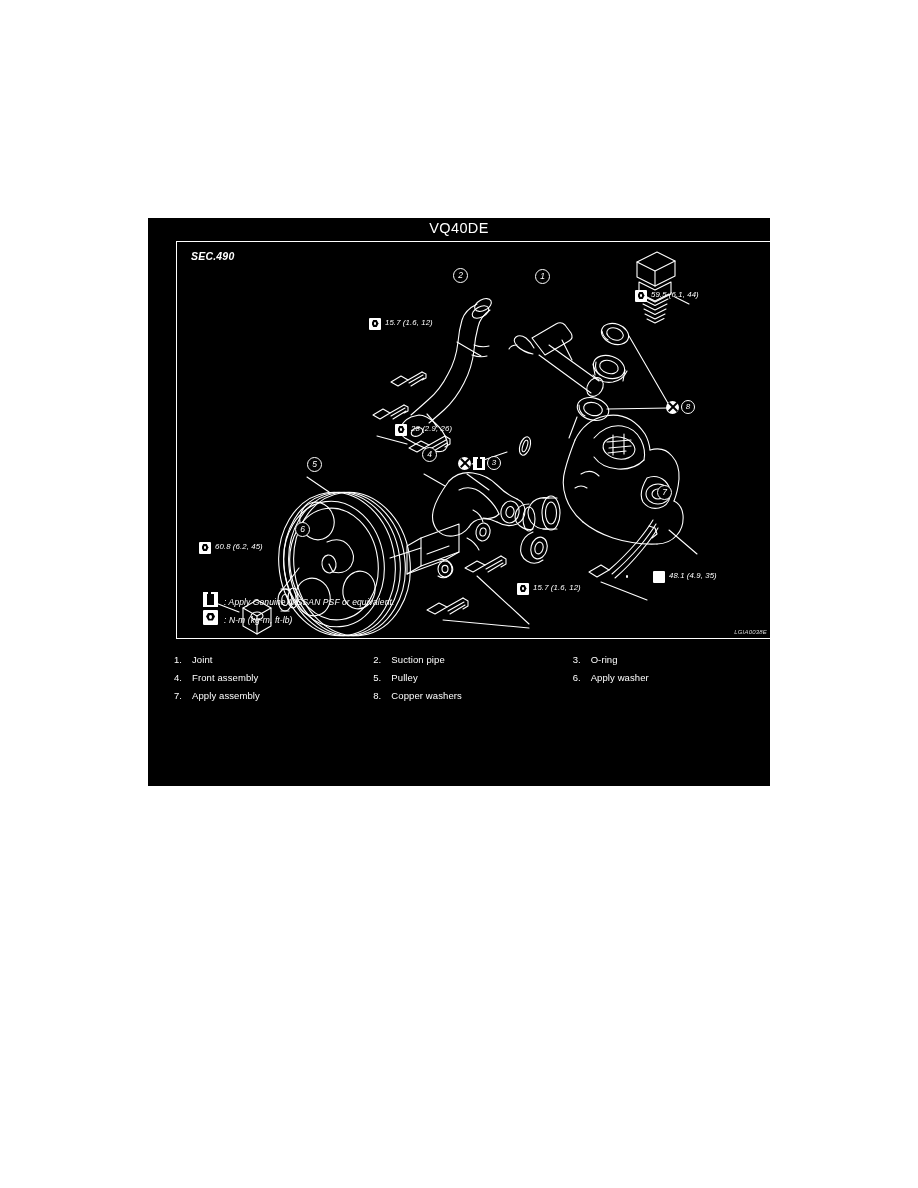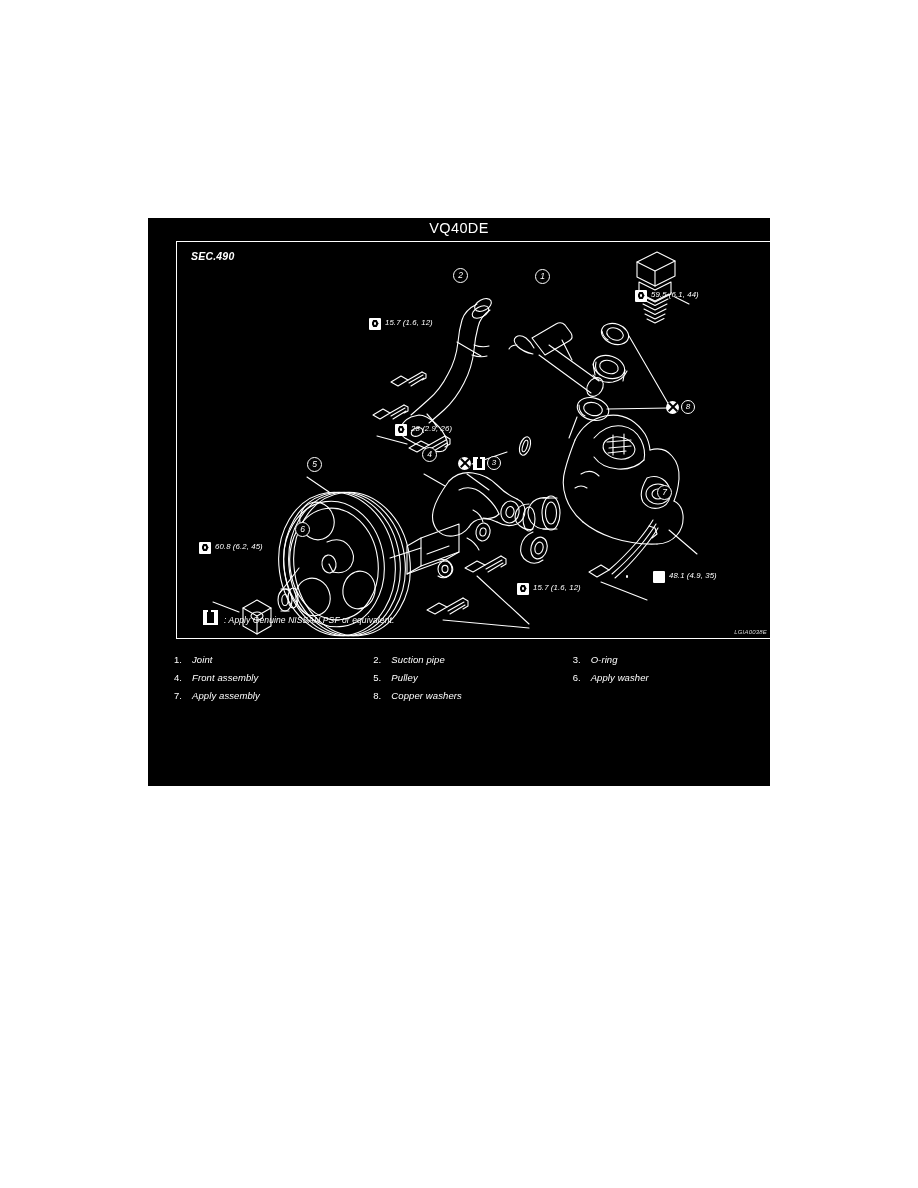--- a/index.html
+++ b/index.html
@@ -266,21 +266,20 @@
     width: 32px;
     font-size: 9.5px;
     color: #ffffff;
     padding-left: 14px;
     box-sizing: border-box;
   }
   .part-name {
     font-size: 9.5px;
     color: #ffffff;
     letter-spacing: 0.1px;
-    font-style: italic;
   }
 </style>
 </head>
 <body>
 
 <div id="figure-panel">
 
   <div id="figure-title">VQ40DE</div>
 
   <div id="illustration-box">
@@ -571,20 +570,27 @@
     </div>
 
     <div id="legend">
       <div class="legend-row">
         <span class="legend-sym sym-psf">
             <i class="spout"></i>
             <i class="bottle"></i>
           </span>
         <span class="legend-text">: Apply Genuine NISSAN PSF or equivalent.</span>
       </div>
+      <div class="legend-row">
+        <span class="legend-sym sym-torque">
+            <i class="nut"></i>
+            <i class="nut-hole"></i>
+          </span>
+        <span class="legend-text">: N-m (kg-m, ft-lb)</span>
+      </div>
     </div>
 
   </div>
 
   <div id="parts-list">
     <div class="parts-row">
       <div class="part-cell">
         <span class="part-num">1.</span>
         <span class="part-name">Joint</span>
       </div>

